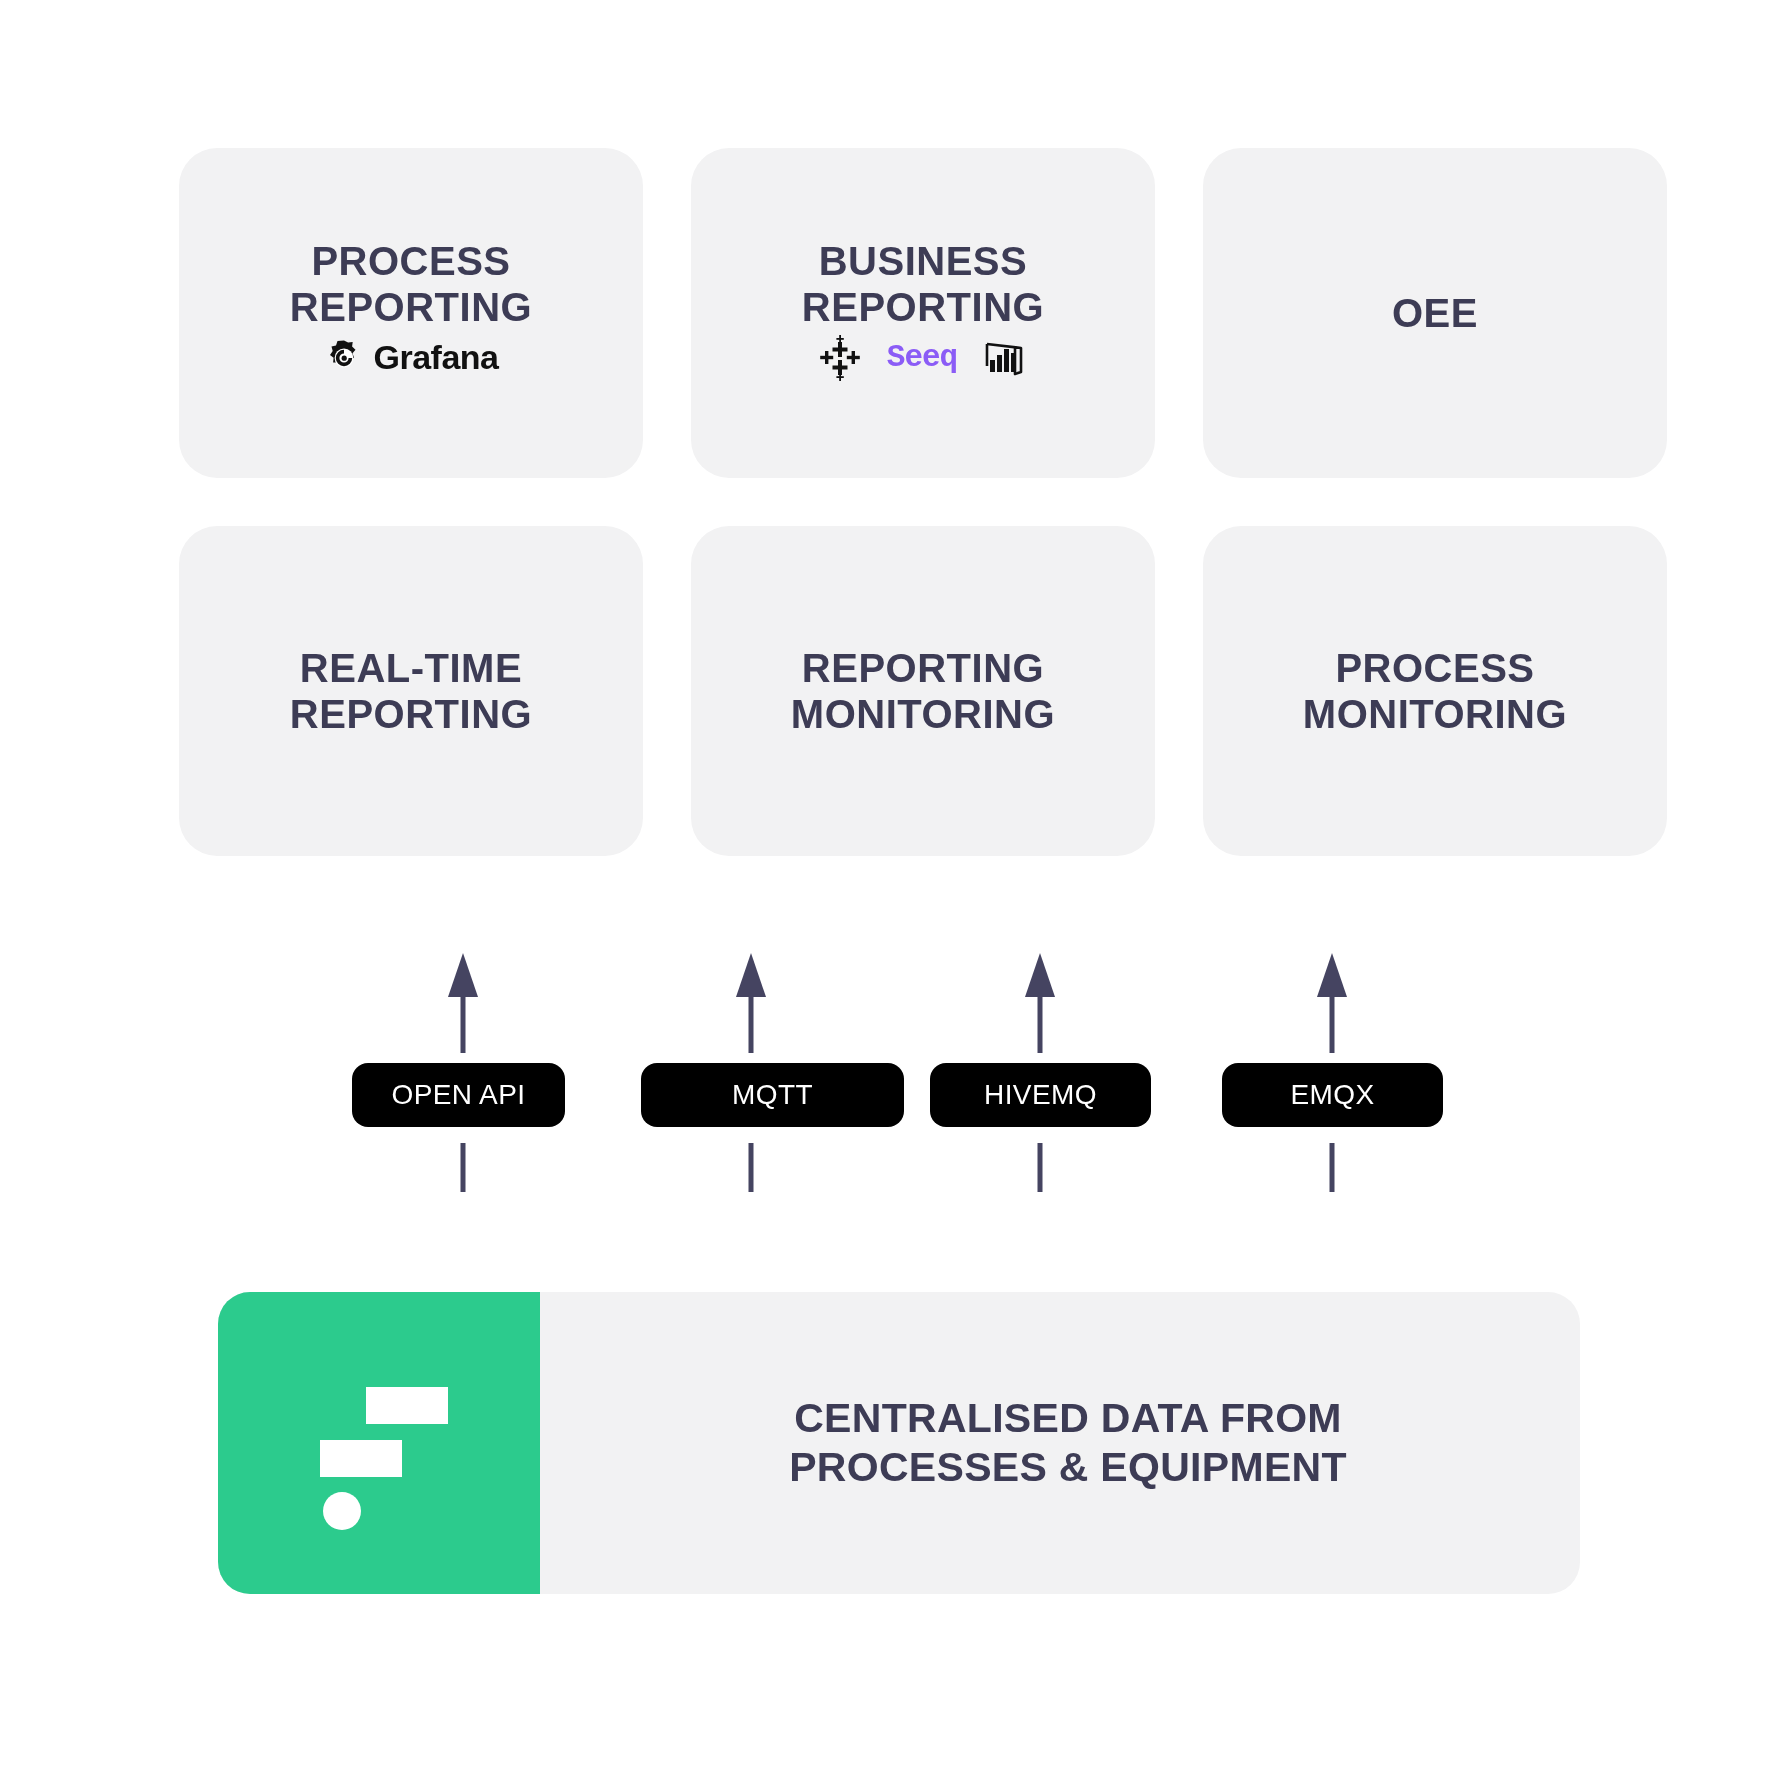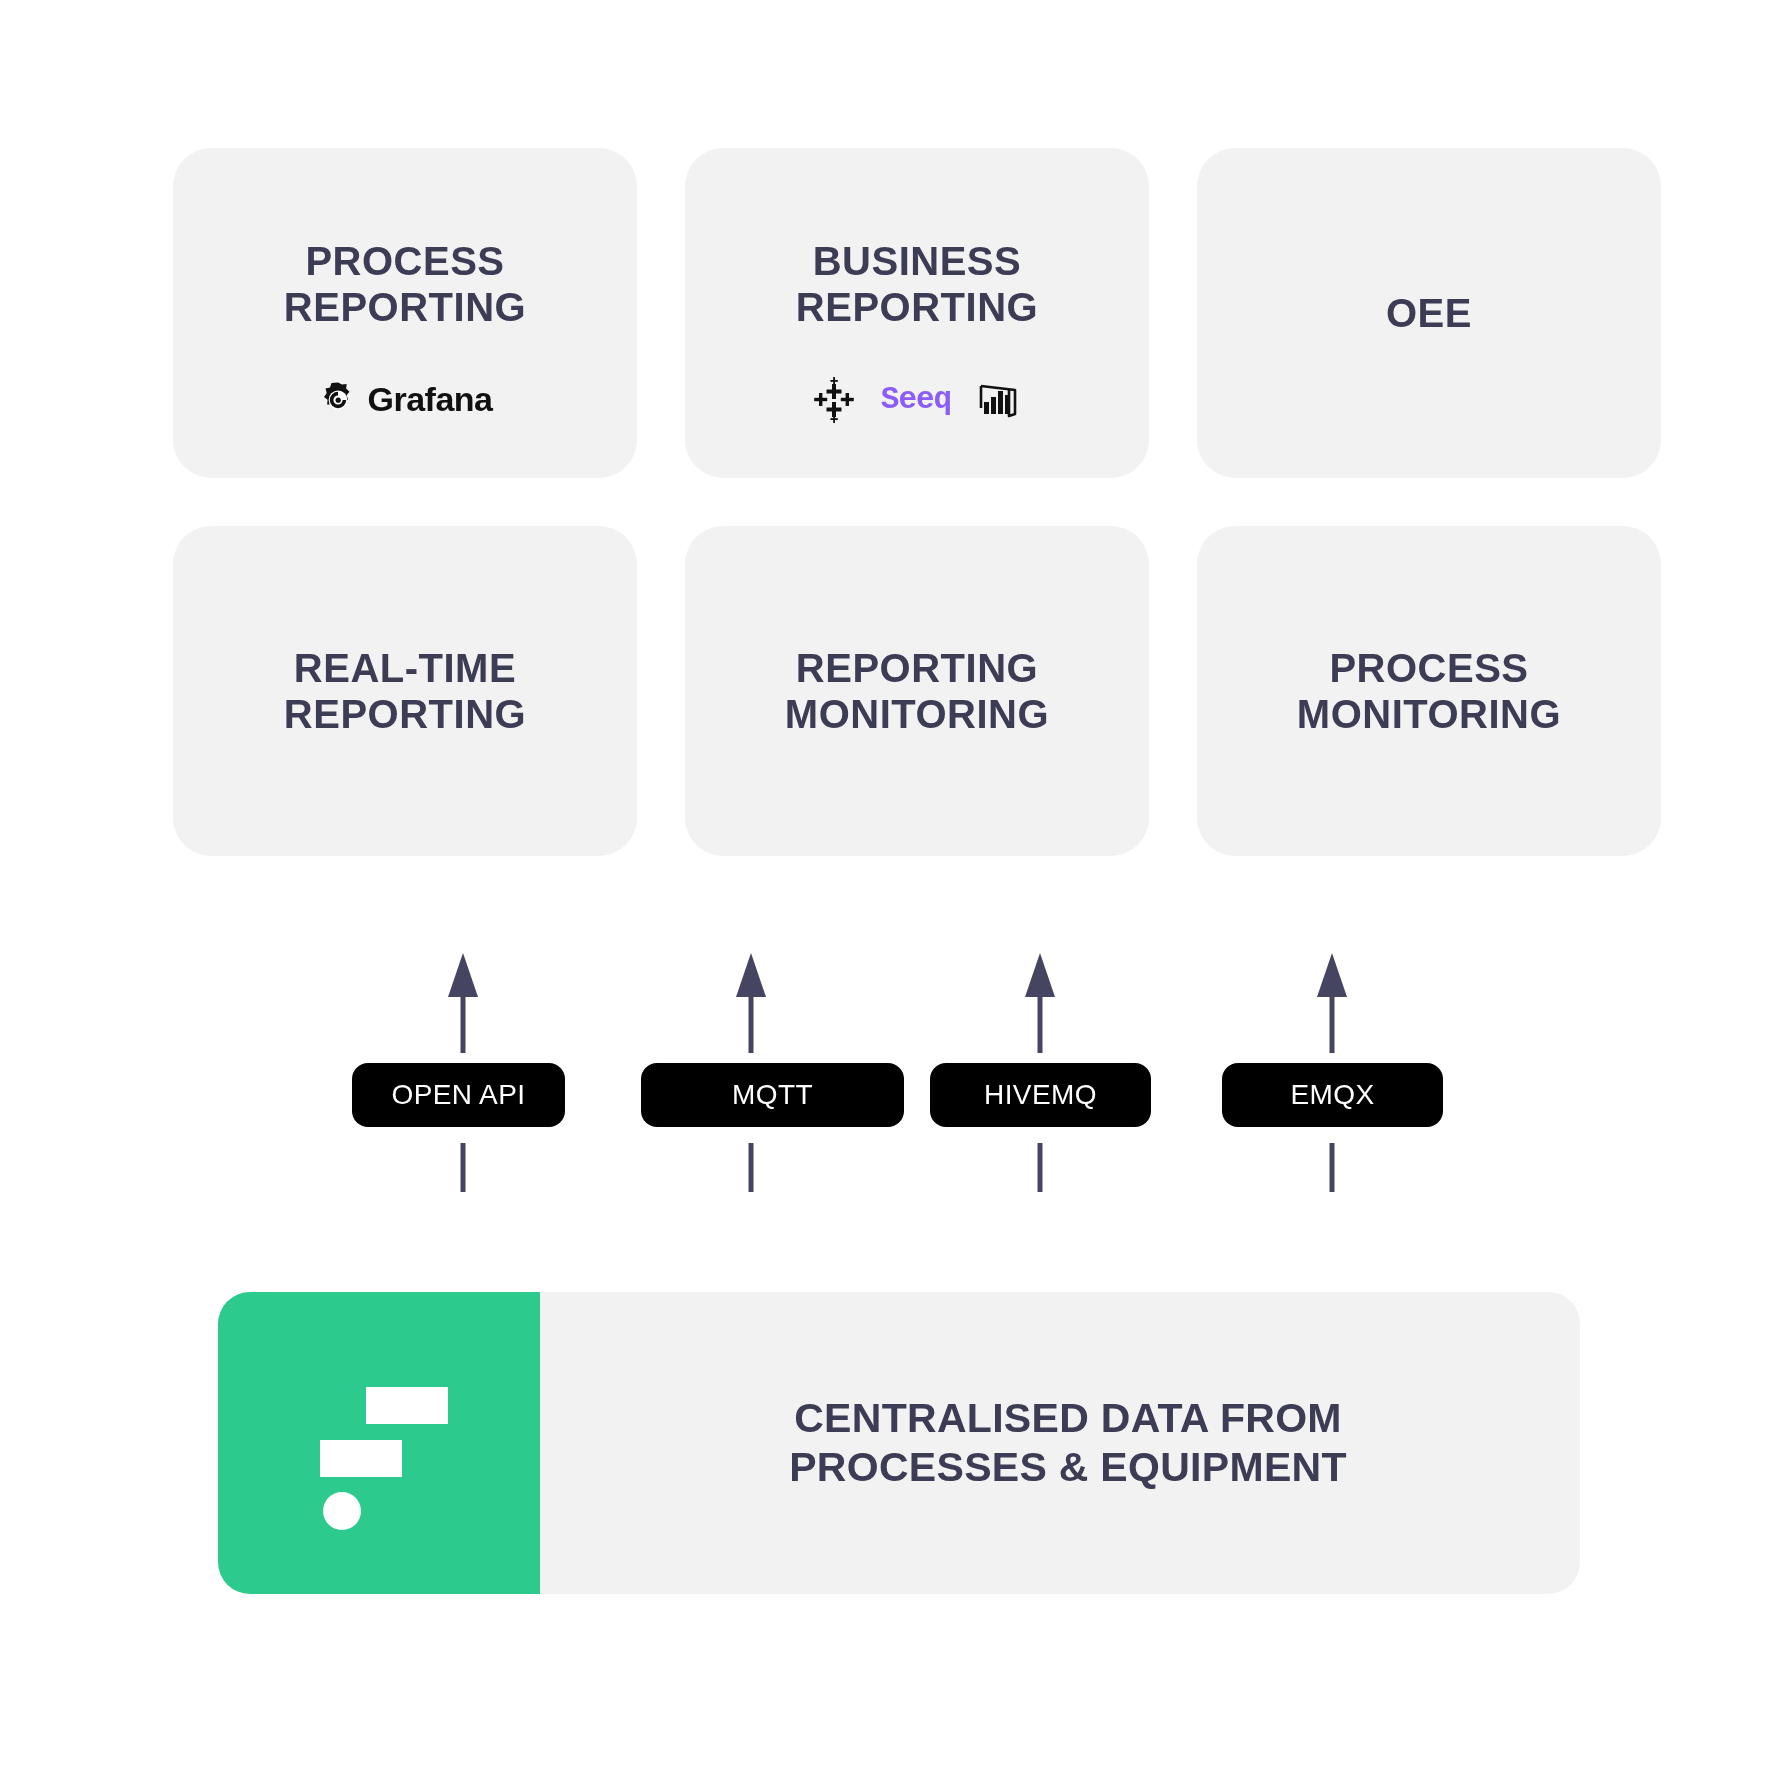--- a/index.html
+++ b/index.html
@@ -15,21 +15,21 @@
     position: relative;
     width: 1780px;
     height: 1780px;
     background: #ffffff;
     overflow: hidden;
   }
 
   
   .card-grid {
     position: absolute;
-    left: 173px;
+    left: 179px;
     top: 148px;
     width: 1545px;
     display: grid;
     grid-template-columns: 464px 464px 464px;
     grid-template-rows: 330px 330px;
     column-gap: 73px;
     row-gap: 63px;
     gap: 48px;
   }
 
@@ -55,21 +55,20 @@
 
   .card.row1 { justify-content: flex-start; padding-top: 90px; }
   .card.row1.single { justify-content: center; padding-top: 20px; }
   .card.row2 { justify-content: center; }
 
   .logo-row {
     display: flex;
     align-items: center;
     justify-content: center;
     gap: 24px;
-    margin-top: 42px;
     height: 54px;
   }
 
   .logo-mono { display: block; }
 
   .grafana-wrap {
     display: flex;
     align-items: center;
     gap: 10px;
   }

